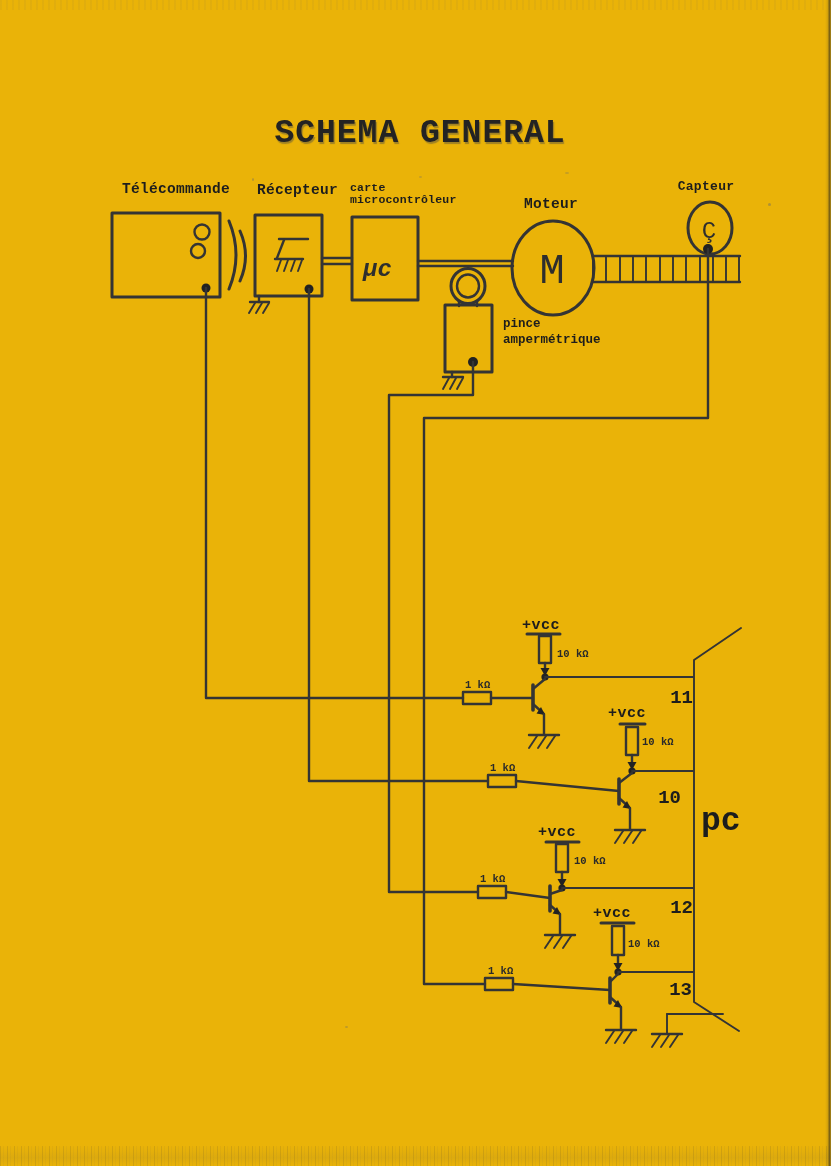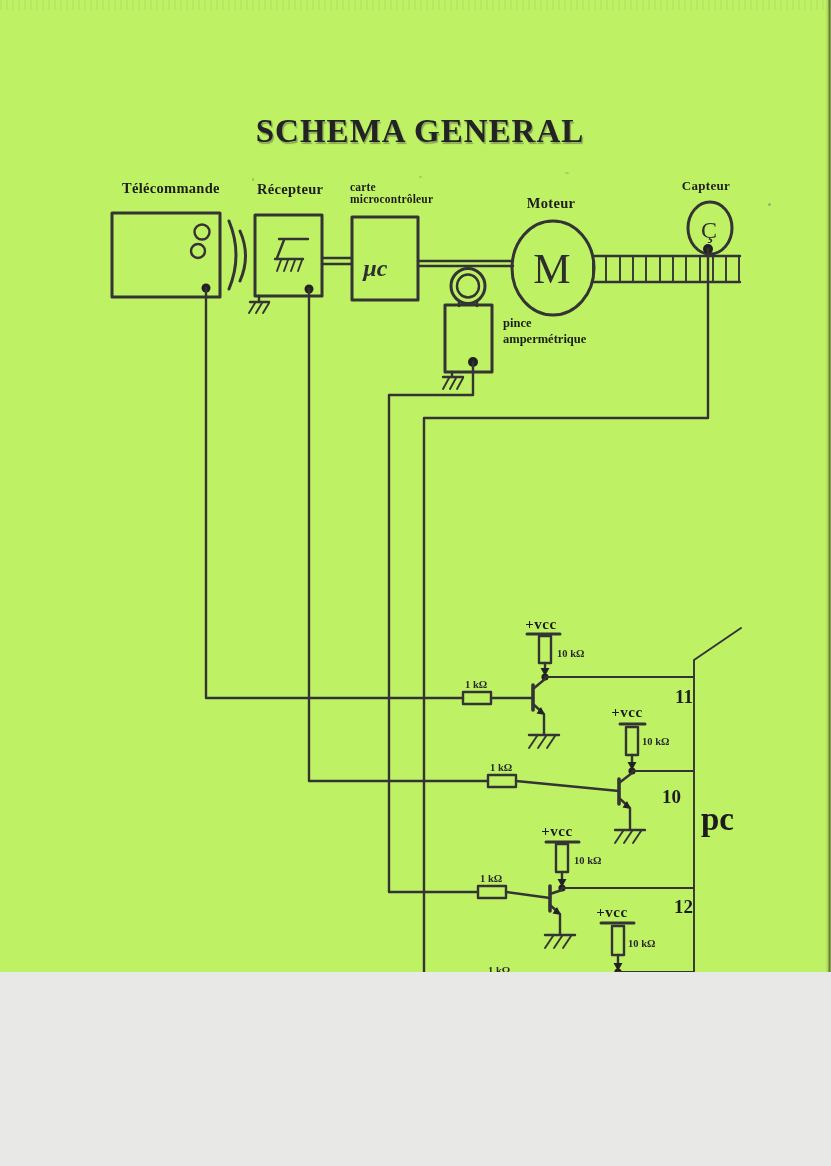--- a/index.html
+++ b/index.html
@@ -1,21 +1,21 @@
 <!DOCTYPE html>
 <html><head>
 <meta charset="utf-8">
 <style>
   html,body{margin:0;padding:0;background:#e8e8e6;}
   #page{
     position:relative;
-    width:831px;height:972px;
-    background:#bef264;
+    width:831px;height:1166px;
+    background:#eab308;
     overflow:hidden;
-    font-family:Liberation Serif, serif;
+    font-family:Liberation Mono, monospace;
   }
   svg{position:absolute;left:0;top:0;}
   .ink{stroke:#343434;fill:none;stroke-linecap:round;stroke-linejoin:round;}
   .thick{stroke-width:3;}
   .med{stroke-width:2.4;}
   .thin{stroke-width:1.9;}
   .bar{stroke-width:3.6;}
   .fillink{fill:#222;stroke:none;}
   text{fill:#1d1d1d;}
   .lbl{font-size:14.5px;font-weight:600;letter-spacing:.3px;}

